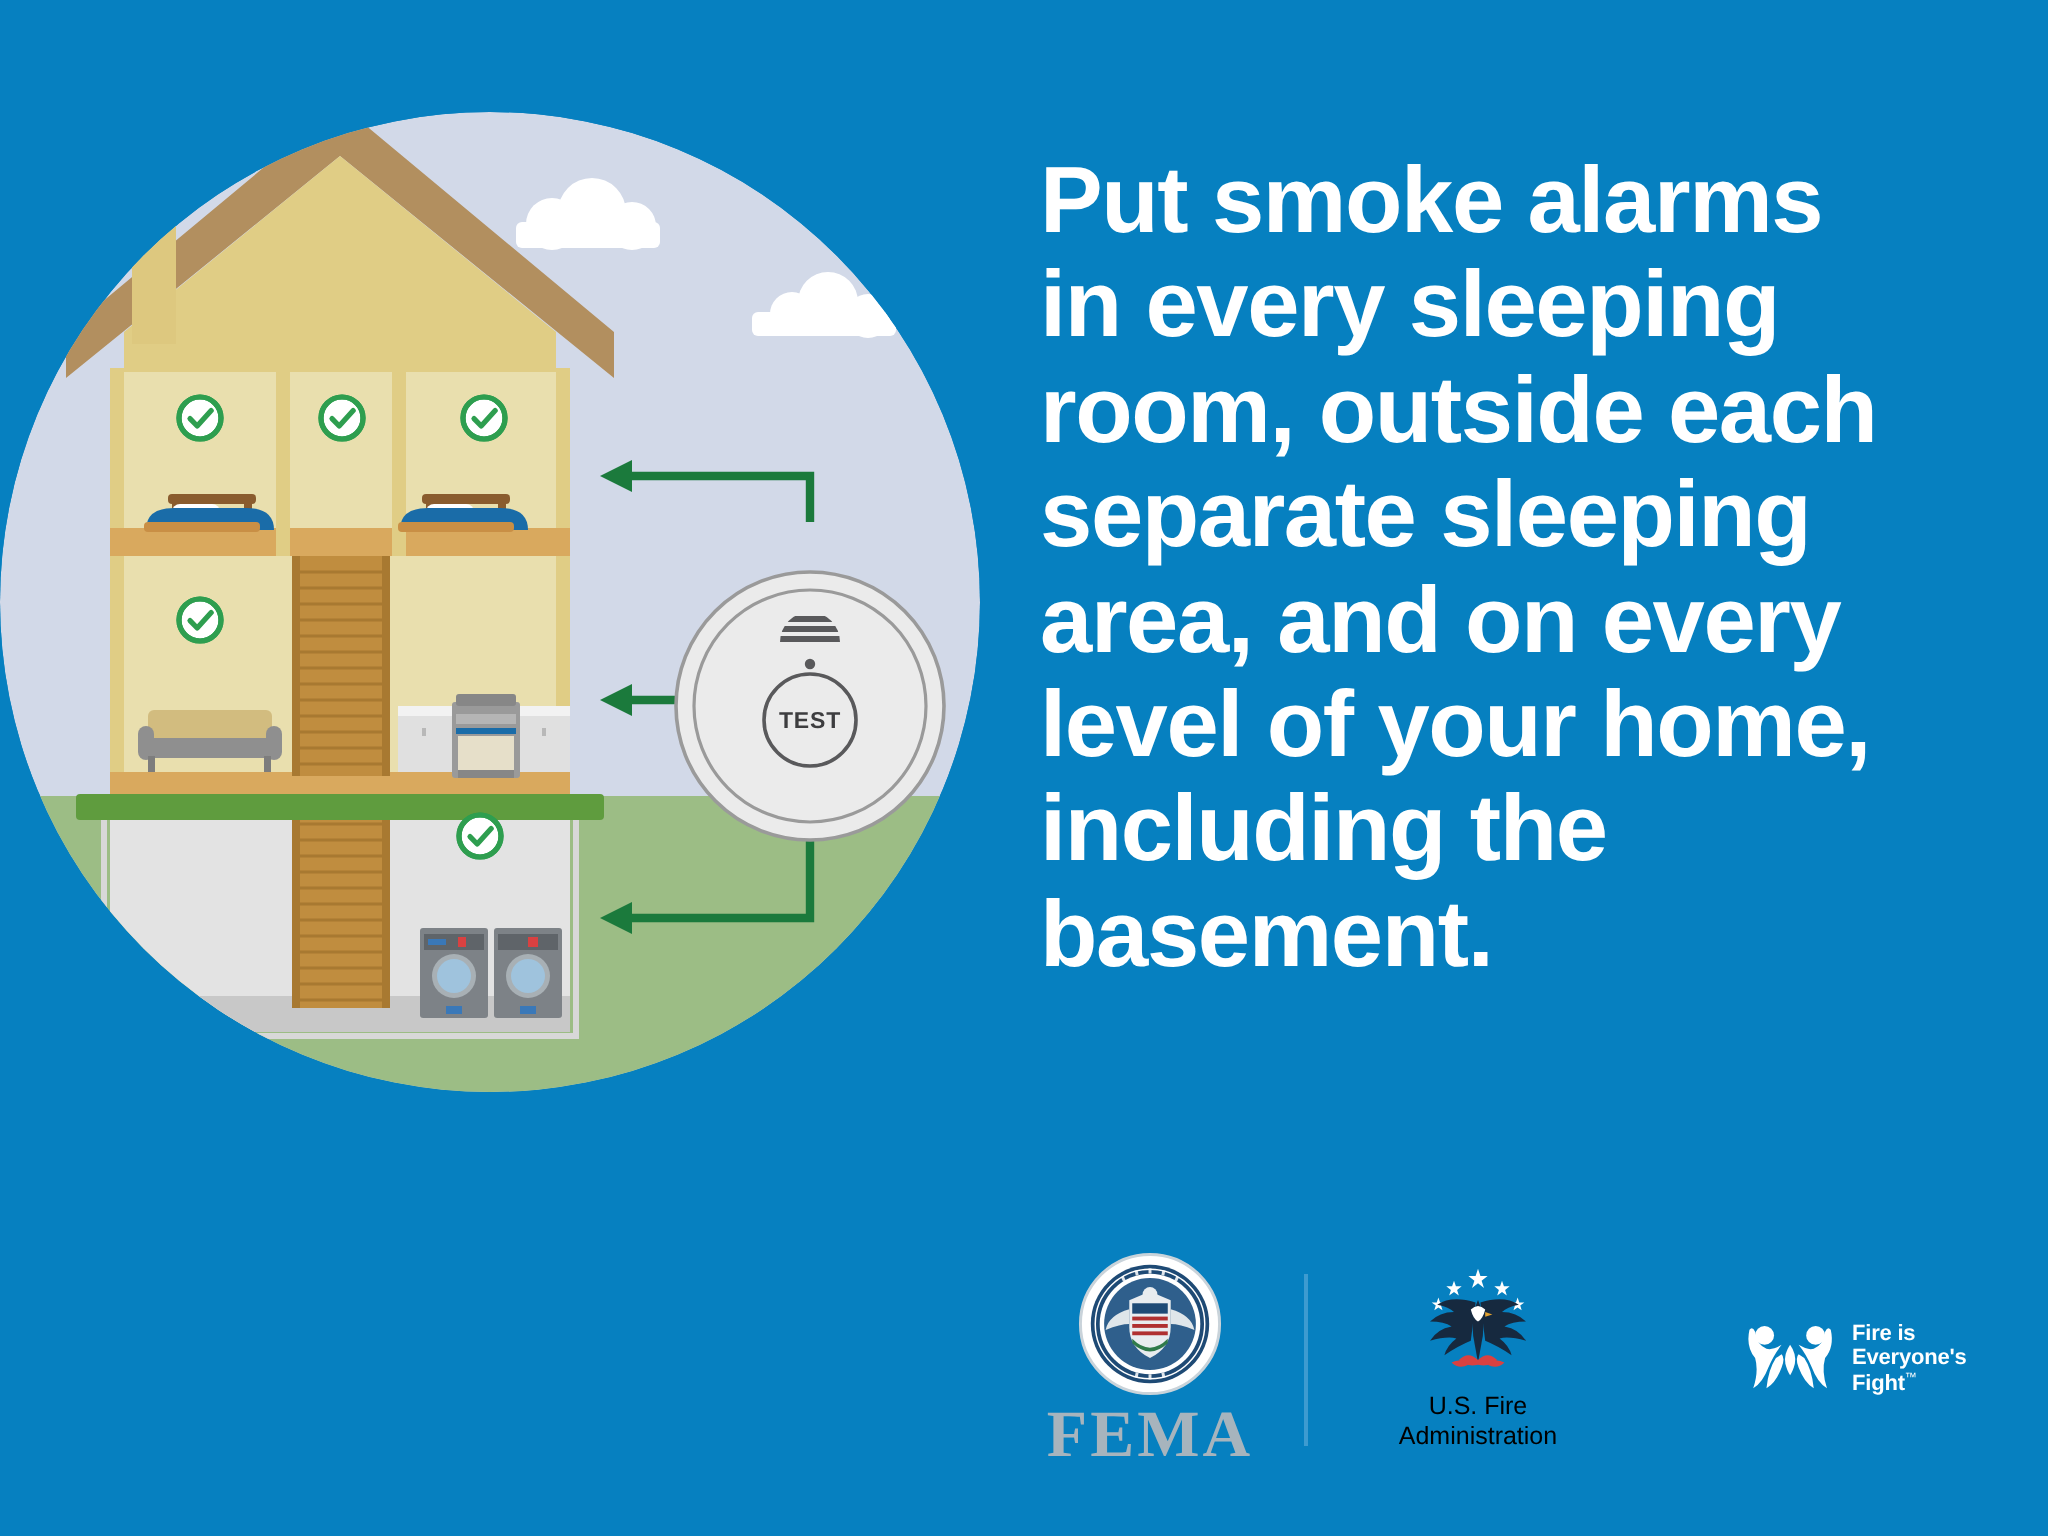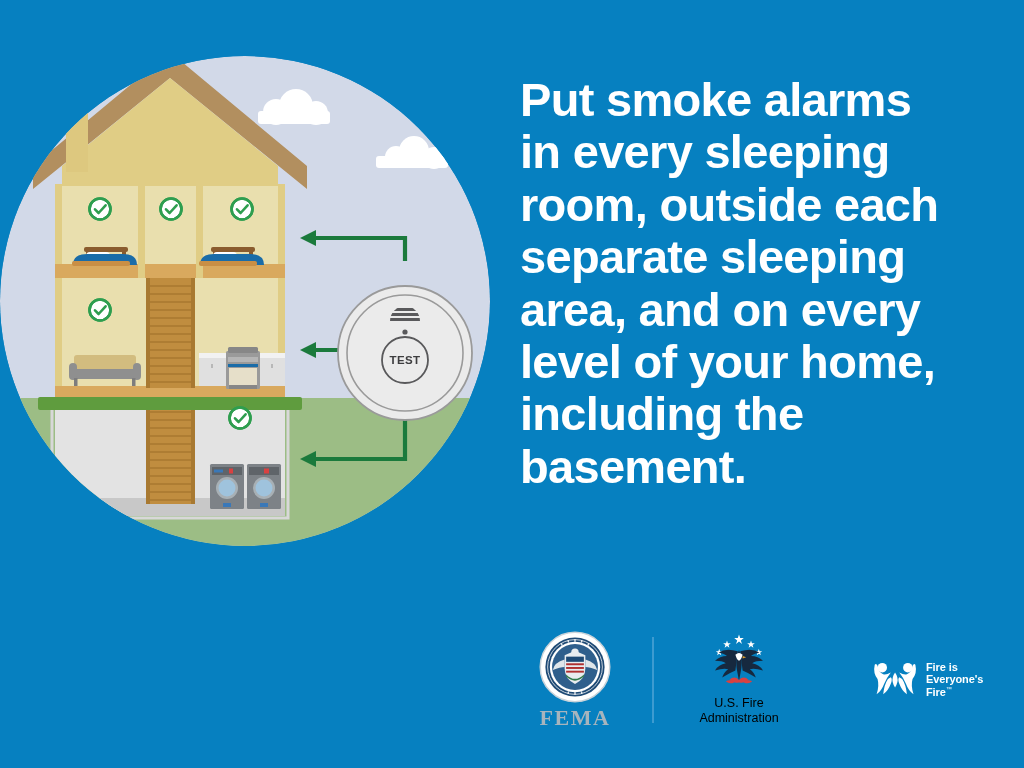--- a/index.html
+++ b/index.html
@@ -34,21 +34,21 @@
   #logobar{
     position:absolute; left:500px; top:622px;
     width:500px; height:115px;
     display:flex; align-items:center; justify-content:flex-start; gap:0;
   }
   .logo-block{ display:flex; flex-direction:column; align-items:center; }
 
   #fema-logo{ width:110px; margin-left:20px; }
   #fema-seal{ width:74px; height:74px; display:block; }
   #fema-word{
-    color:#a7b4bd; font-size:22px; font-weight:bold;
+    color:#a7b4bd; font-size:33px; font-weight:bold;
     font-family:"Liberation Serif", serif;
     letter-spacing:1.5px; margin-top:3px; line-height:1;
   }
 
   #logo-divider{
     width:2px; height:86px; background:#3d9bd0; margin:0 22px;
   }
 
   #usfa-logo{ width:126px; }
   #usfa-eagle{ width:72px; height:58px; display:block; }
@@ -386,18 +386,18 @@
           <circle cx="80" cy="20" r="10"></circle>
           <path d="M96 14 Q100 32 90 44 Q86 58 92 76 Q82 70 76 54 Q70 40 62 30 Q72 36 78 34 Q88 30 90 16 Q93 10 96 14 Z"></path>
           <path d="M68 44 Q76 56 78 76 Q68 70 62 54 Q58 44 62 40 Z"></path>
 
           <path d="M53 30 Q46 40 48 50 Q50 58 53 62 Q56 58 58 50 Q60 40 53 30 Z"></path>
         </g>
       </svg>
       <div id="fief-word">
         <div>Fire is</div>
         <div>Everyone's</div>
-        <div><span>Fire</span><span class="tm">™</span></div>
+        <div><span>Fight</span><span class="tm">™</span></div>
       </div>
     </div>
 
   </div>
 </div>
 
 </body></html>

